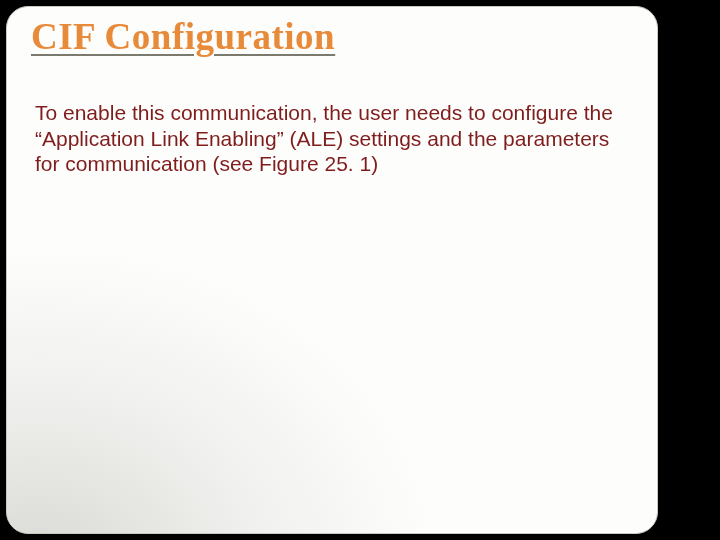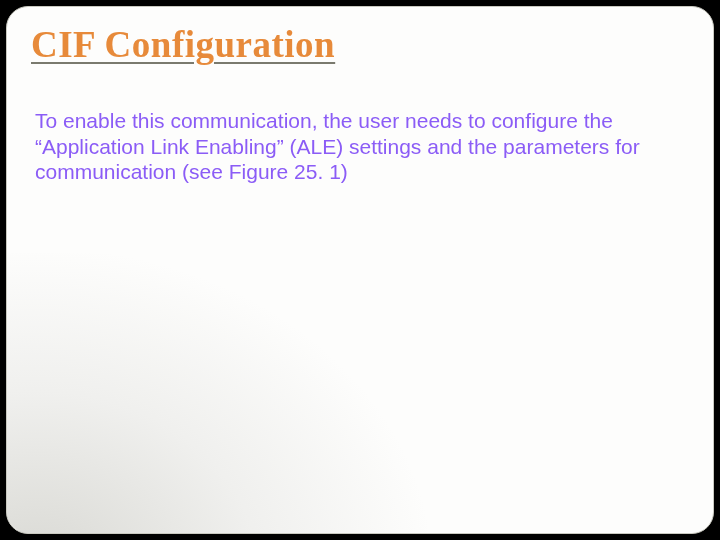--- a/index.html
+++ b/index.html
@@ -8,26 +8,26 @@
     width: 720px;
     height: 540px;
     background: #000;
     font-family: Arial, Helvetica, sans-serif;
     overflow: hidden;
   }
   .slide {
     position: relative;
     box-sizing: border-box;
     margin: 6px;
-    width: 708px;
+    width: 652px;
     height: 528px;
     background: #fdfdfc;
     border: 1px solid #c9c9c0;
     border-radius: 22px;
-    padding: 14px 28px 28px 28px;
+    padding: 6px 28px 28px 28px;
     box-shadow: inset 0 0 0 1px rgba(255,255,255,0.5);
     overflow: hidden;
   }
   .slide::before {
     
     content: "";
     position: absolute;
     left: -140px;
     bottom: -180px;
     width: 560px;
@@ -48,21 +48,21 @@
     text-decoration: underline;
     text-decoration-thickness: 2px;
     text-underline-offset: 5px;
     text-decoration-color: #7a7a6e;
   }
   .body {
     position: relative;
     margin-top: 42px;
     font-size: 21px;
     line-height: 1.22;
-    color: #8b5cf6;
+    color: #7f1d1d;
   }
   .para {
     margin: 0 0 30px 0;
     max-width: 640px;
   }
   .italic {
     font-style: italic;
   }
 </style>
 </head>

